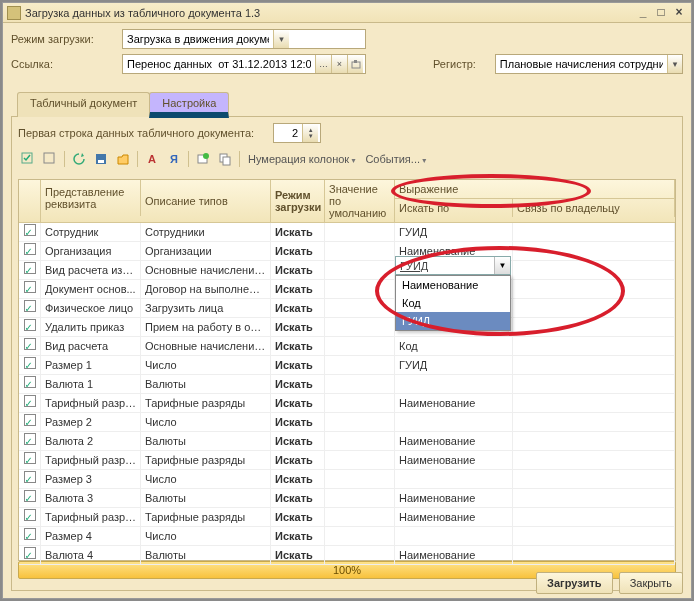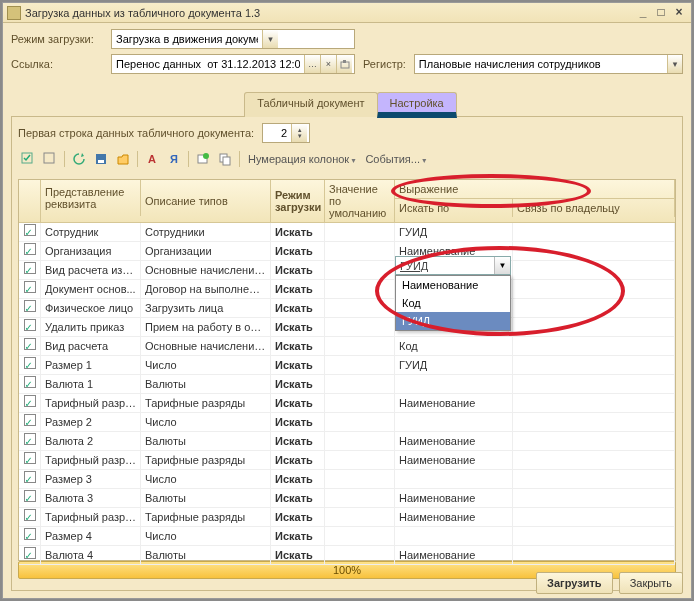--- a/index.html
+++ b/index.html
@@ -3,26 +3,26 @@
 <meta charset="utf-8">
 <style>
   * { box-sizing: border-box; margin: 0; padding: 0; }
   body { font-family: Tahoma, Arial, sans-serif; font-size: 11px; background: #8a8a8a; width: 694px; height: 601px; overflow: hidden; }
   .window { position: absolute; left: 2px; top: 2px; width: 690px; height: 597px; background: #f5e9c7; border: 1px solid #999; }
   .titlebar { height: 20px; background: linear-gradient(#f7ecc9,#f1e3b7); display: flex; align-items: center; padding: 0 4px; border-bottom: 1px solid #c9b98a; }
   .titlebar .ticon { width: 14px; height: 14px; background:#d4c27a; border:1px solid #a08f4e; margin-right:4px; }
   .titlebar .title { flex:1; font-size: 11px; color:#333; }
   .titlebar .wbtn { width:16px; height:14px; margin-left:2px; text-align:center; line-height:12px; color:#444; cursor:pointer; font-weight:bold; font-size:12px; }
   .form-area { padding: 6px 8px 2px; }
-  .row { display:flex; align-items:center; margin-bottom:5px; gap:8px; }
+  .row { display:flex; align-items:center; margin-bottom:5px; gap:19px; }
   .lbl { color:#60502c; font-size:11px; }
   .combo { display:inline-flex; align-items:center; height:20px; background:#fff; border:1px solid #b8a87a; }
   .combo input { border:none; outline:none; font-size:11px; padding:0 4px; height:18px; background:transparent; }
   .combo .cbtn { width:16px; height:18px; background:linear-gradient(#fff,#e9dcb1); border-left:1px solid #d0c08e; display:flex; align-items:center; justify-content:center; font-size:9px; color:#555; cursor:pointer; }
-  .tabs { display:flex; margin-top:18px; padding-left:6px; position:relative;justify-content:center; }
+  .tabs { display:flex; margin-top:18px; padding-left:6px; position:relative; }
   .tabs::after { content:""; position:absolute; left:0; right:0; bottom:0; height:1px; background:#c9b98a; }
   .tab { padding:4px 12px 3px; border:1px solid #c9b98a; border-bottom:none; margin-right:-1px; background:#efe2b9; color:#60502c; cursor:pointer; position:relative; z-index:1; border-radius:3px 3px 0 0; }
   .tab.active { background:#c4b5fd; z-index:2; border-bottom:6px solid #0c4a6e; margin-bottom:-1px; }
   .tabbody { border:1px solid #c9b98a; border-top:none; margin:0 0 0 0; background:#f5e9c7; padding:6px 6px 0; height:474px; }
   .toolbar { display:flex; align-items:center; gap:2px; height:22px; margin-top:4px; }
   .tbtn { width:20px; height:20px; border:1px solid transparent; display:flex; align-items:center; justify-content:center; cursor:pointer; border-radius:2px; font-size:11px; }
   .tsep { width:1px; height:16px; background:#d0c08e; margin:0 2px; }
   .tlink { color:#555; font-size:11px; padding:0 4px; cursor:pointer; }
   .tlink::after { content:" ▾"; font-size:8px; color:#777; }
   .grid-wrap { position:relative; border:1px solid #c9b98a; background:#fff; height:382px; margin-top:9px; }
@@ -80,21 +80,21 @@
         <input style="width: 192px;" readonly="" value="Перенос данных  от 31.12.2013 12:00:0">
         <div class="cbtn">…</div>
         <div class="cbtn">×</div>
         <div class="cbtn">
             <svg width="10" height="10">
               <rect x="1" y="3" width="8" height="6" fill="none" stroke="#888"></rect>
               <rect x="3" y="1" width="3" height="3" fill="#888"></rect>
             </svg>
           </div>
       </div>
-      <span class="lbl" style="">Регистр:</span>
+      <span class="lbl" style="margin-left:48px">Регистр:</span>
       <div class="combo" style="flex:1">
         <input style="width: 100%;" readonly="" value="Плановые начисления сотрудников">
         <div class="cbtn">▾</div>
       </div>
     </div>
 
     <div class="tabs">
       <div class="tab">Табличный документ</div>
       <div class="tab active">Настройка</div>
     </div>

